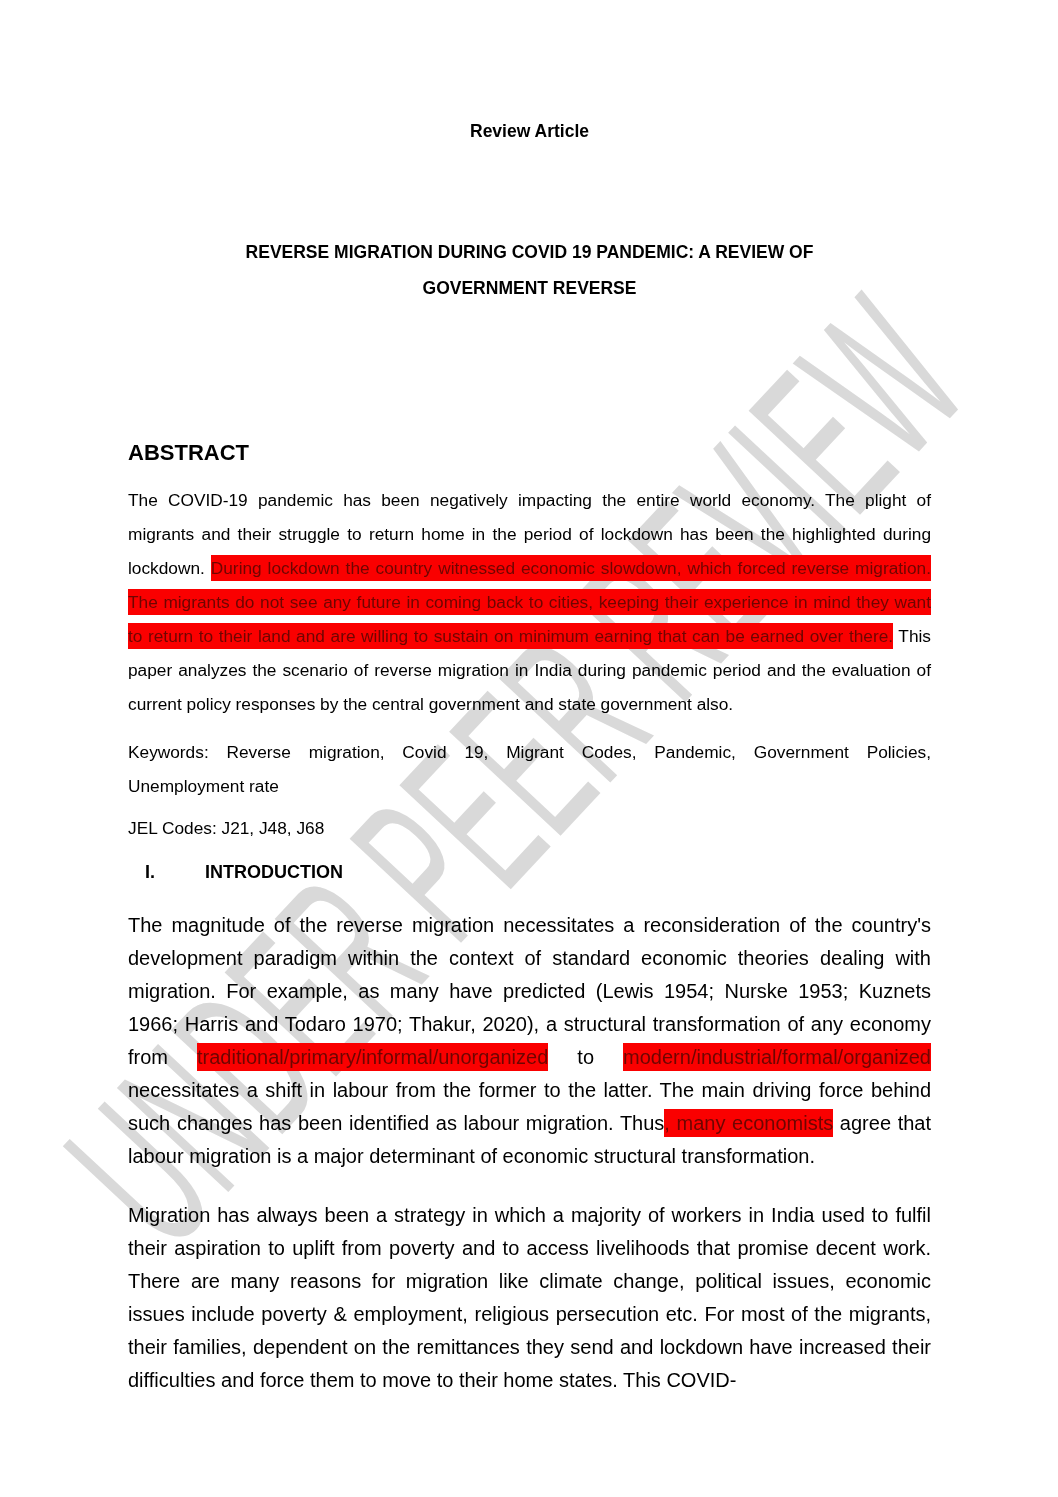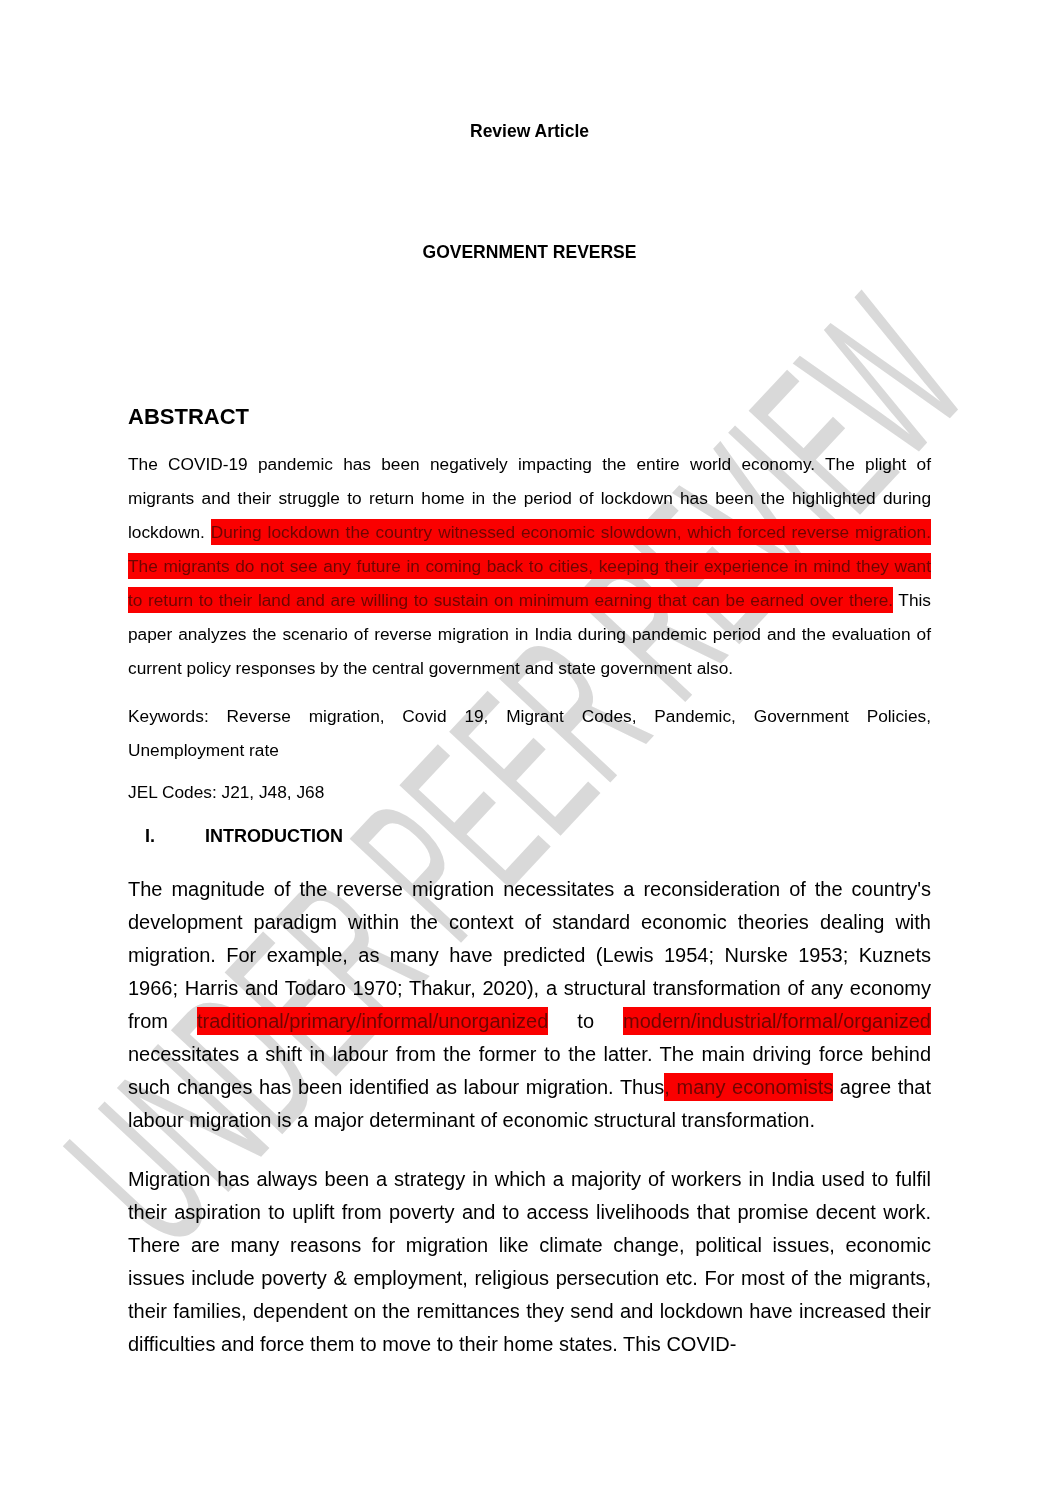--- a/index.html
+++ b/index.html
@@ -110,20 +110,21 @@
 
 <div class="page">
 
   <div class="watermark">UNDER PEER REVIEW</div>
 
   <div class="content">
 
     <div class="article-type">Review Article</div>
 
     <div class="title">
+      <div>REVERSE MIGRATION DURING COVID 19 PANDEMIC: A REVIEW OF</div>
       <div>GOVERNMENT REVERSE</div>
     </div>
 
     <div class="abstract-heading">ABSTRACT</div>
 
     <p class="body-para"><span>The COVID-19 pandemic has been negatively impacting the entire world economy. The plight of migrants and their struggle to return home in the period of lockdown has been the highlighted during lockdown. </span><span class="hl">During lockdown the country witnessed economic slowdown, which forced reverse migration. The migrants do not see any future in coming back to cities, keeping their experience in mind they want to return to their land and are willing to sustain on minimum earning that can be earned over there.</span><span> This paper analyzes the scenario of reverse migration in India during pandemic period and the evaluation of current policy responses by the central government and state government also.</span></p>
 
     <p class="keywords-para">Keywords: Reverse migration, Covid 19, Migrant Codes, Pandemic, Government Policies, Unemployment rate</p>
 
     <p class="jel-para">JEL Codes: J21, J48, J68</p>

